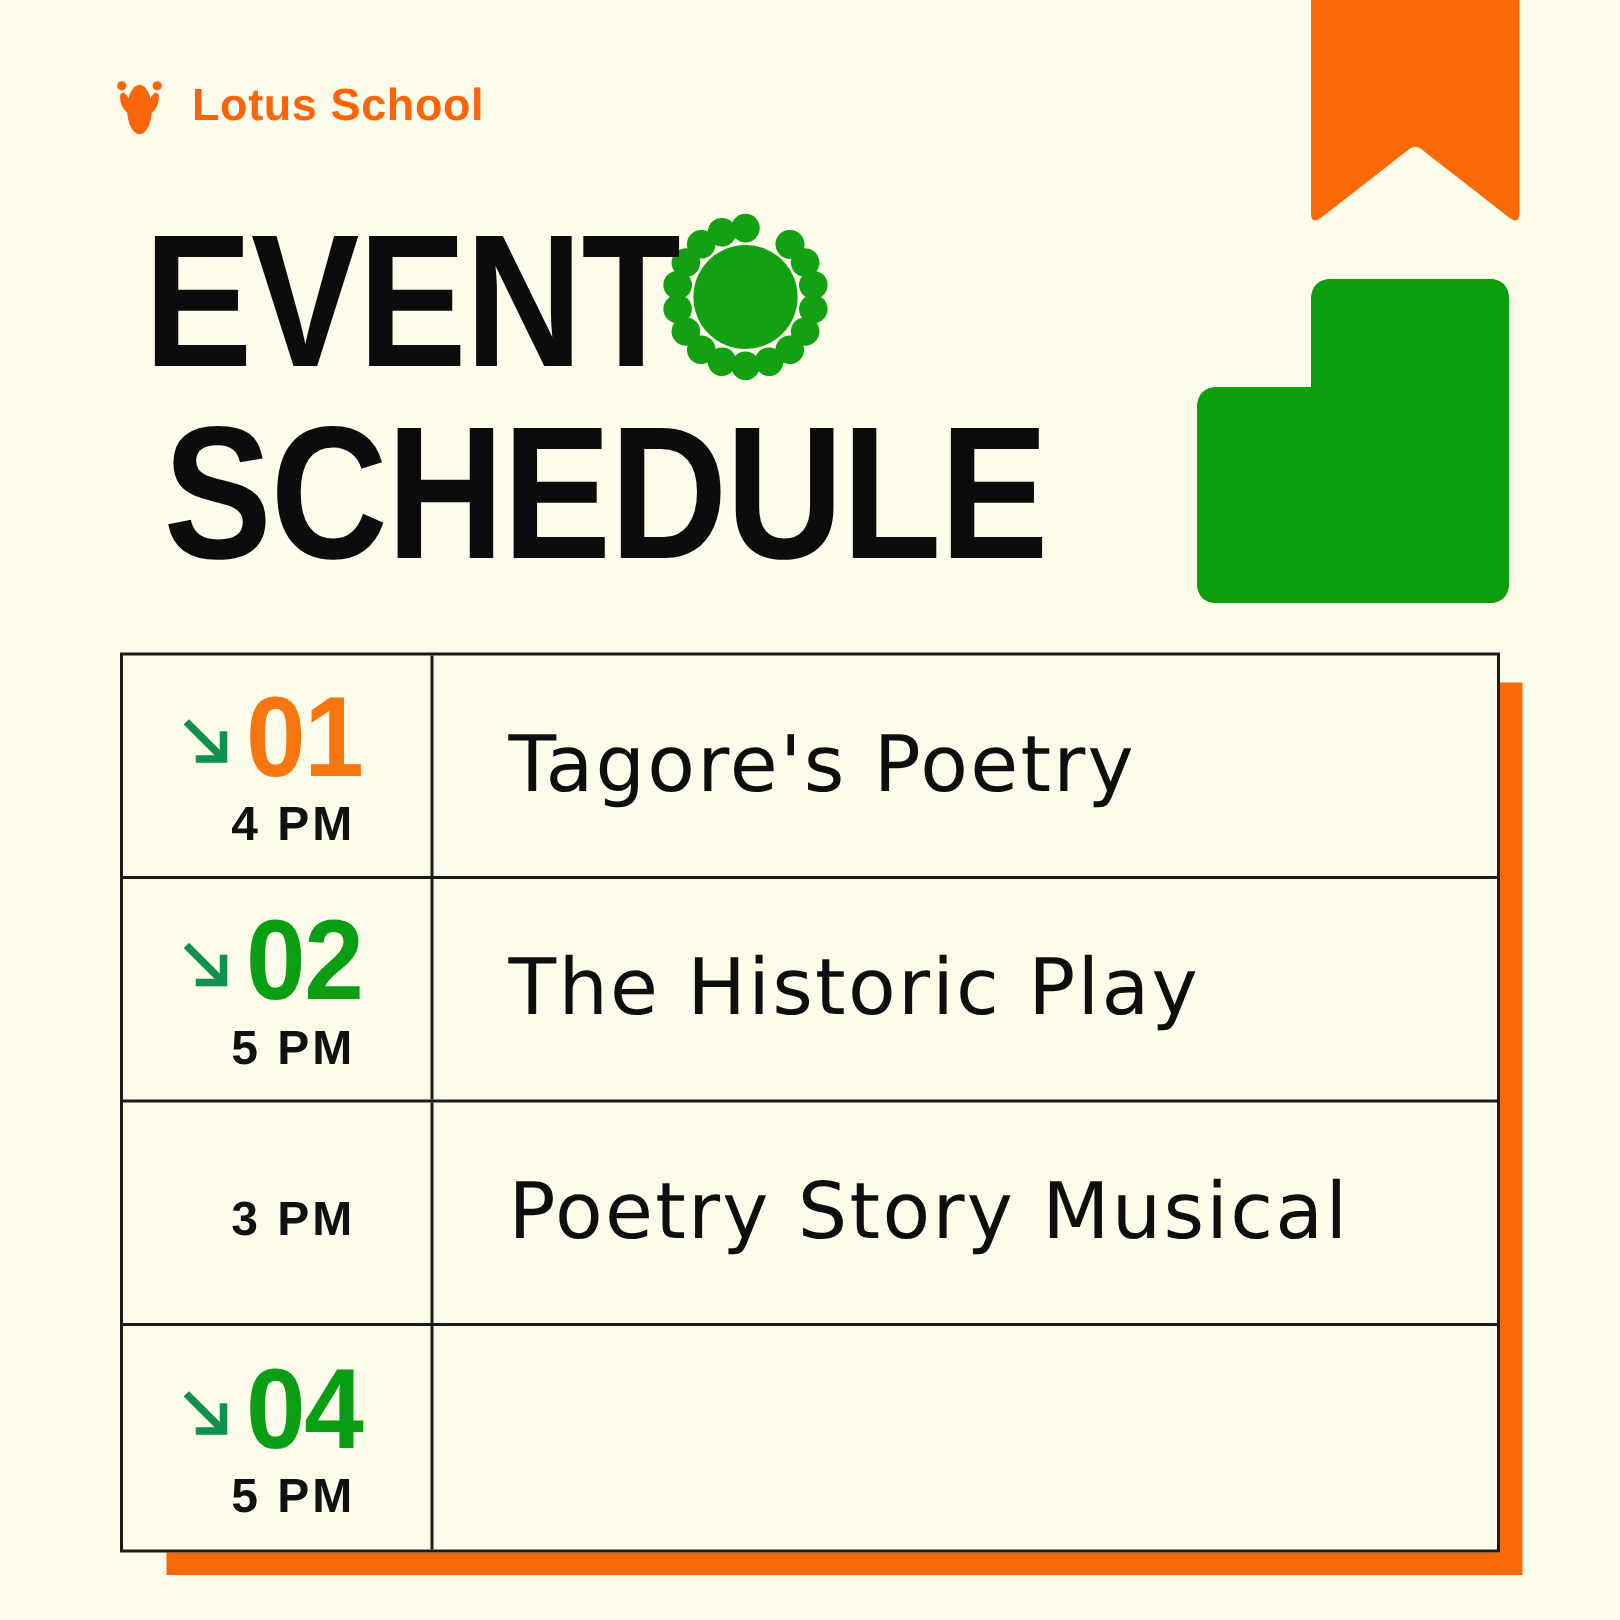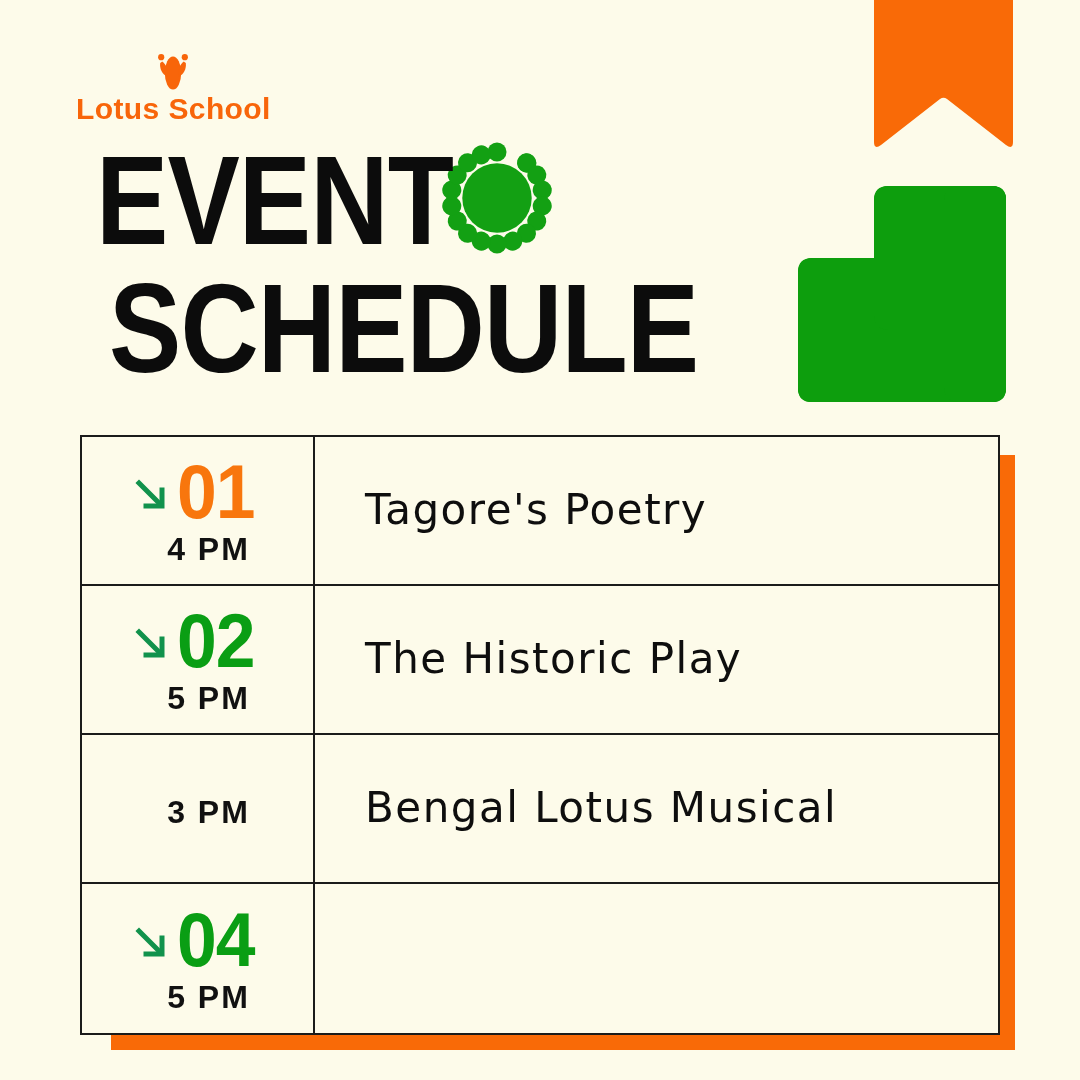--- a/index.html
+++ b/index.html
@@ -46,22 +46,21 @@
     background: #F96A07;
   }
 
   
   .brand {
     position: absolute;
     left: 76px;
     top: 52px;
     display: flex;
     align-items: center;
-    gap: 4px;
-    flex-direction: column;
+    gap: 18px;
   }
   .brand-icon {
     width: 34px;
     height: 38px;
     display: block;
     flex: none;
   }
   .brand-name {
     font-size: 30px;
     font-weight: bold;
@@ -119,21 +118,21 @@
   .srow {
     display: flex;
     height: 149px;
     border-bottom: 2px solid #1B1B1B;
     box-sizing: border-box;
   }
   .srow:last-child {
     border-bottom: none;
   }
   .scell-left {
-    width: 233px;
+    width: 207px;
     flex: none;
     border-right: 2px solid #1B1B1B;
     box-sizing: border-box;
     position: relative;
     display: flex;
     flex-direction: column;
     align-items: center;
     justify-content: center;
     padding-top: 4px;
   }
@@ -169,21 +168,21 @@
   }
   .scell-right {
     flex: 1;
     display: flex;
     align-items: center;
     padding-left: 50px;
     box-sizing: border-box;
   }
   .event-title {
     font-family: "DejaVu Sans", sans-serif;
-    font-size: 42px;
+    font-size: 52px;
     font-weight: 400;
     color: #0E0E0E;
     letter-spacing: 1.5px;
     line-height: 1.1;
   }
 </style>
 </head>
 <body>
 
 <div class="poster">
@@ -292,21 +291,21 @@
       <div class="scell-right">
         <span class="event-title">The Historic Play</span>
       </div>
     </div>
 
     <div class="srow">
       <div class="scell-left">
         <div class="time">3 PM</div>
       </div>
       <div class="scell-right">
-        <span class="event-title">Bengal Lotus Musical</span>
+        <span class="event-title">Poetry Story Musical</span>
       </div>
     </div>
 
     <div class="srow">
       <div class="scell-left">
         <div class="num-line">
           <span class="arrow-icon">
             <svg viewBox="0 0 34 34" width="34" height="34" aria-hidden="true">
               <path d="M4 4 L25 25" stroke="#11924C" stroke-width="5" stroke-linecap="square" fill="none"></path>
               <path d="M27 11 L27 27 L11 27" stroke="#11924C" stroke-width="5" fill="none" stroke-linecap="square"></path>

